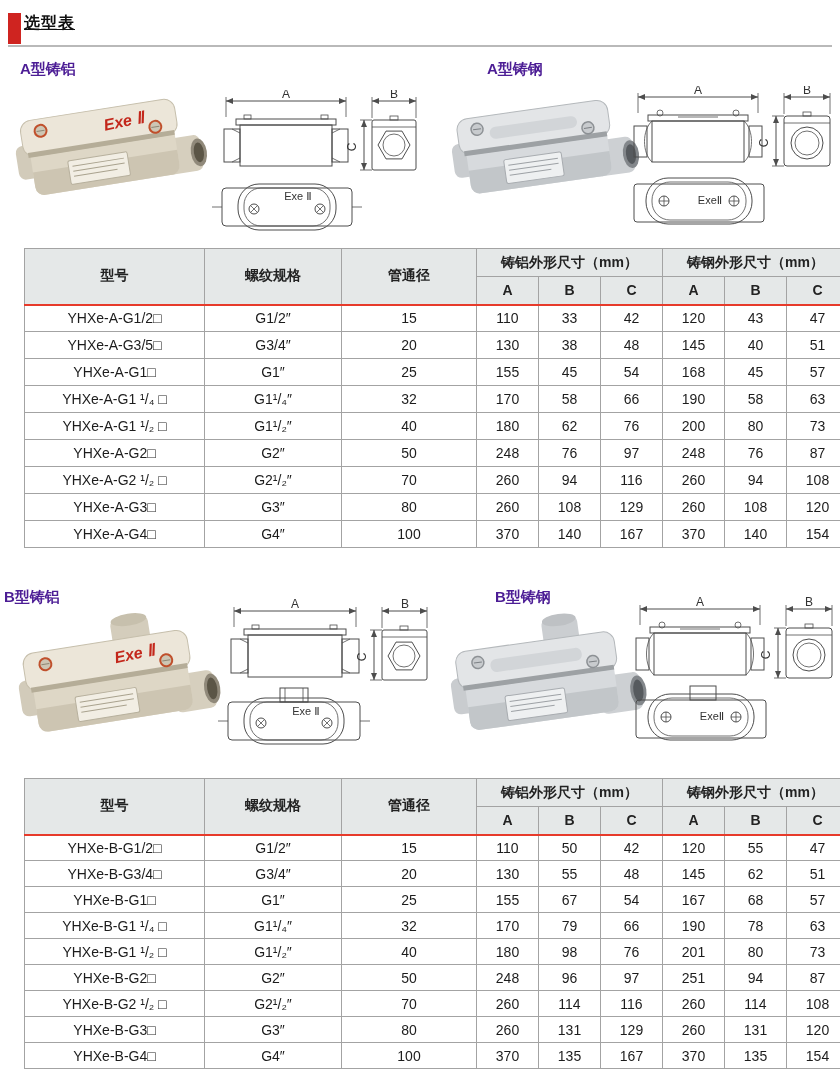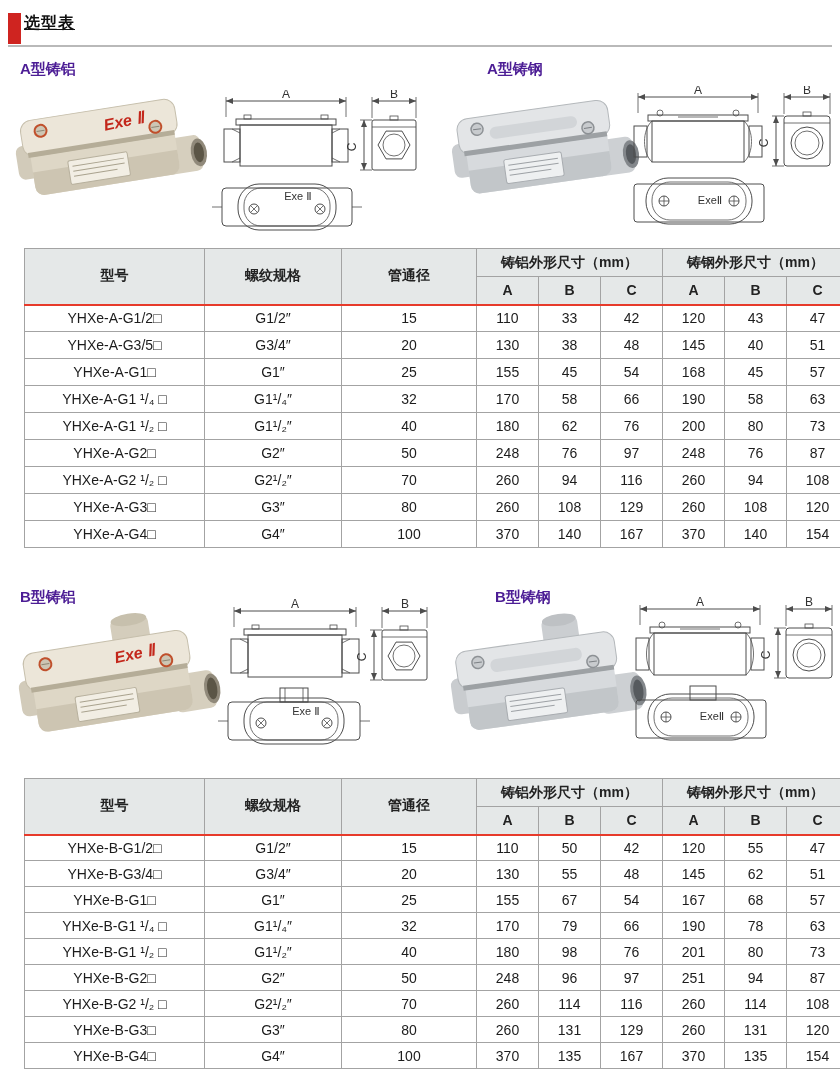--- a/index.html
+++ b/index.html
@@ -324,21 +324,21 @@
         <td>370</td>
         <td>140</td>
         <td>167</td>
         <td>370</td>
         <td>140</td>
         <td>154</td>
       </tr>
     </tbody>
 </table>
 
-<div class="abs sec-label" style="left:20px;top:588px">B型铸铝</div>
+<div class="abs sec-label" style="left:4px;top:588px">B型铸铝</div>
 <div class="abs sec-label" style="left:495px;top:588px">B型铸钢</div>
 
 <div class="abs" style="left:12px;top:612px;width:215px;height:152px">
 <svg width="215" height="152" viewBox="0 0 215 152">
   <g transform="rotate(-9 107 76)">
     <rect x="108" y="8" width="38" height="28" rx="6" fill="#d4cdbc"></rect>
     <ellipse cx="127" cy="10" rx="18" ry="6" fill="#c7c0ad"></ellipse>
     <rect x="160" y="72" width="42" height="38" rx="7" fill="#d6cfbe"></rect>
     <ellipse cx="199" cy="91" rx="8" ry="15" fill="#90897a"></ellipse>
     <ellipse cx="199" cy="91" rx="5" ry="11" fill="#5b5546"></ellipse>

